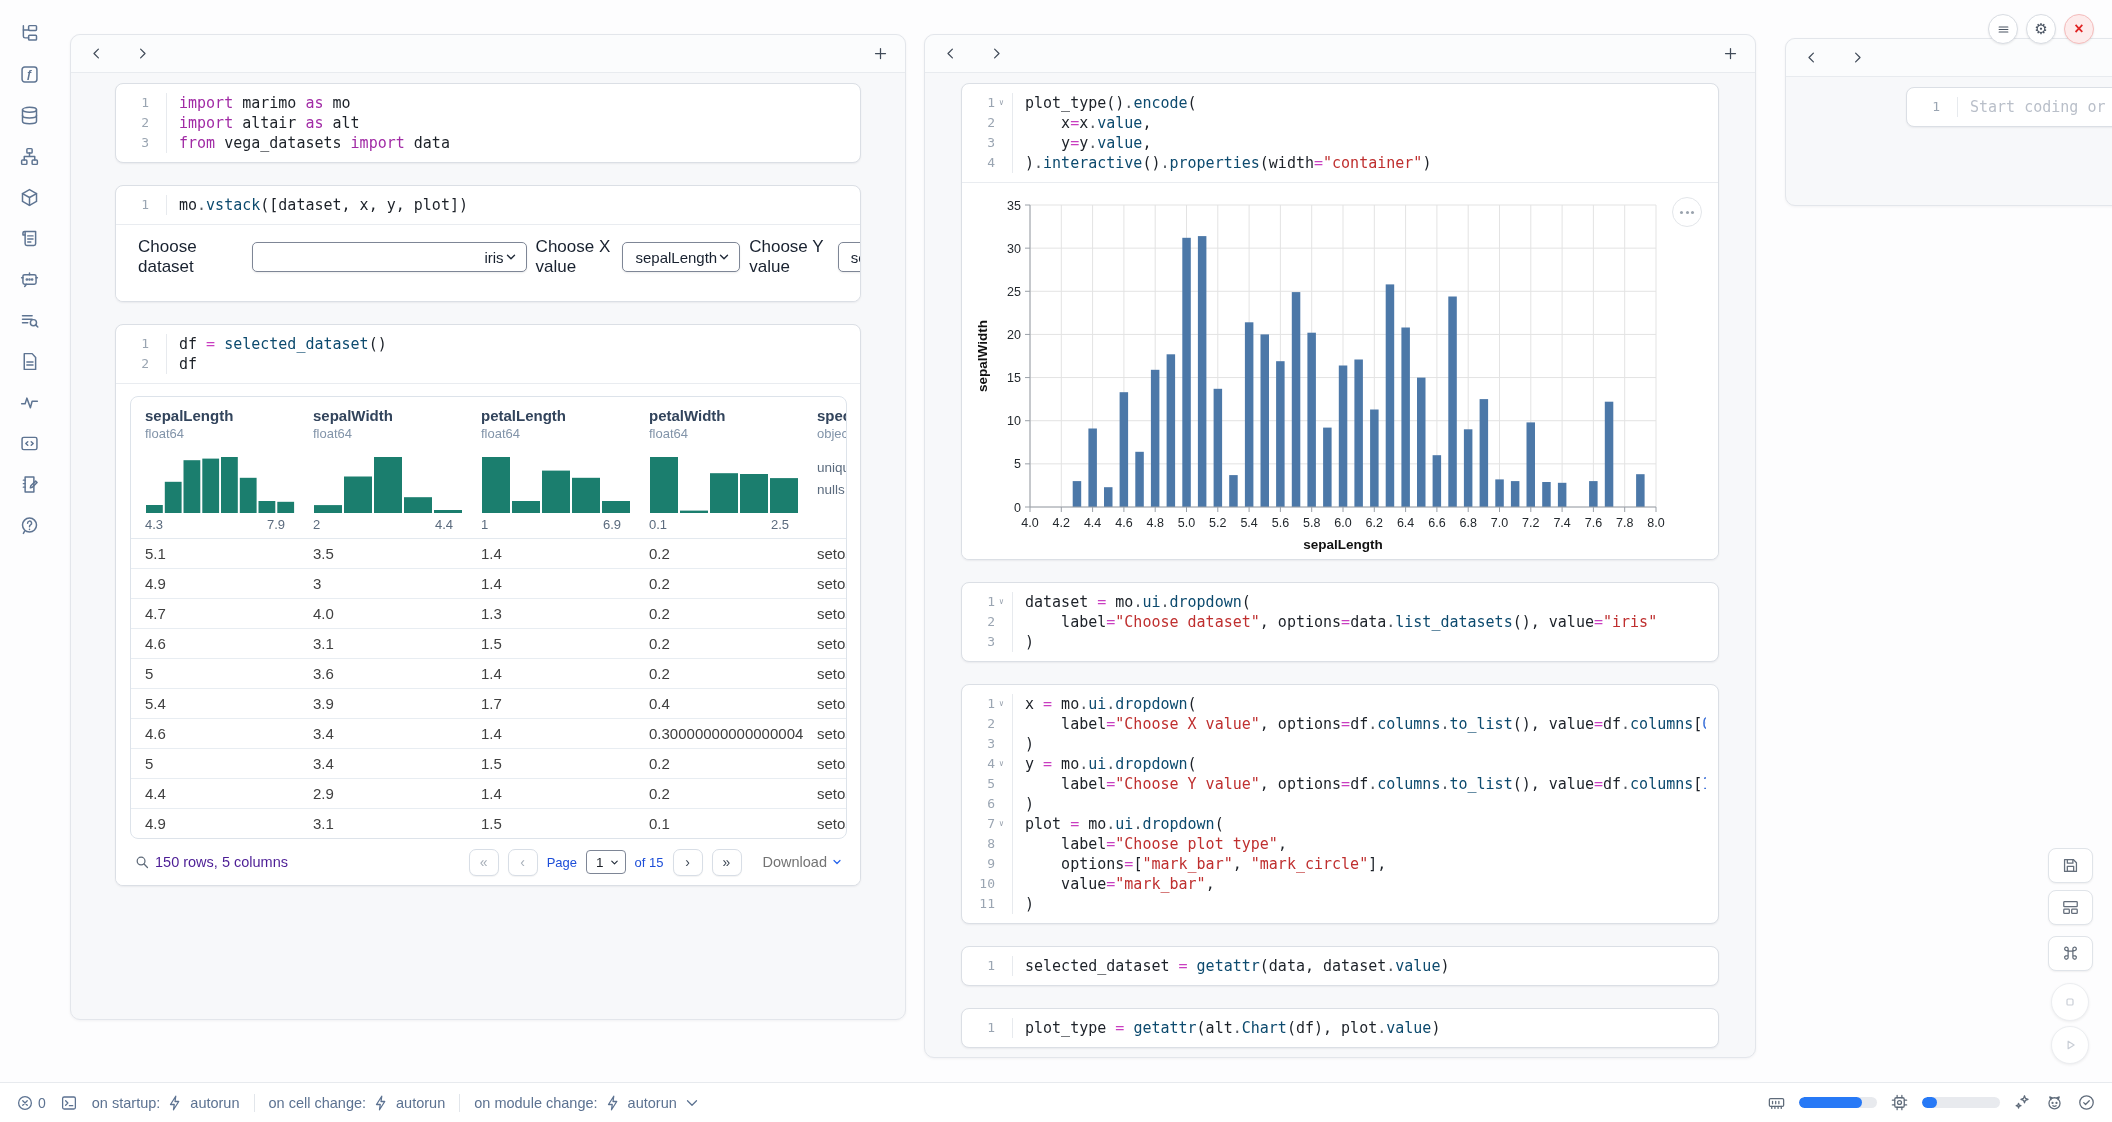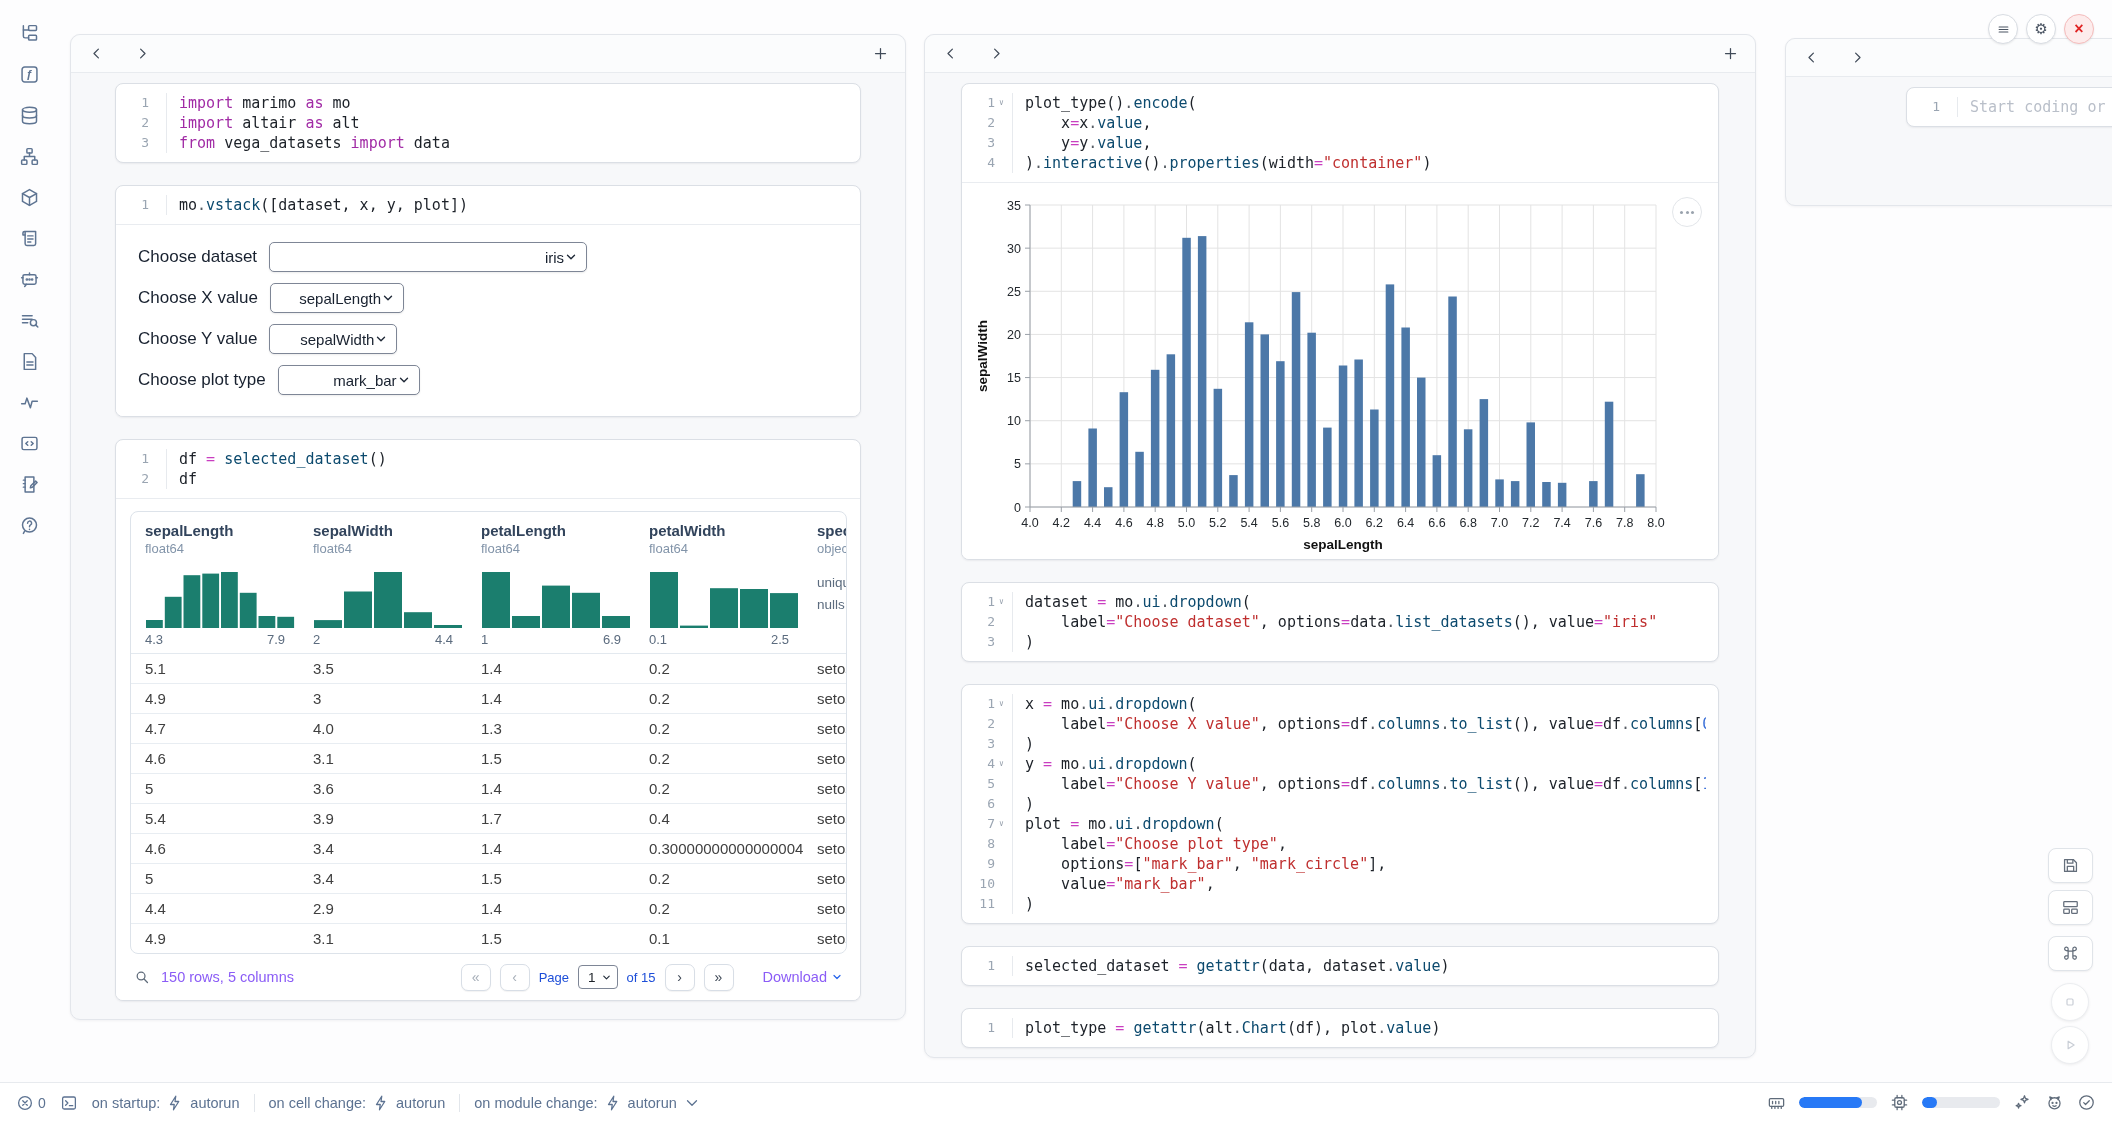--- a/index.html
+++ b/index.html
@@ -32,48 +32,48 @@
 .ct{border-left:1px solid #e7eaee;padding-left:12px;white-space:pre;flex:1;overflow:hidden}
 .tk-k{color:#a12ba5;font-weight:normal}
 .tk-f{color:#0c4a6e}
 .tk-s{color:#bf2f2f}
 .tk-o{color:#c93ec0}
 .tk-d{color:#555b63}
 .tk-m{color:#3a6fd8}
 .tk-t{color:#1c2128}
 .out{border-top:1px solid #e9ecf0;background:#fff}
 
-.dd-rows{padding:16px 22px 20px;display:flex;flex-direction:column;gap:9px}
+.dd-rows{padding:16px 22px 28px;display:flex;gap:9px}
 .dd-row{display:flex;align-items:center;gap:12px;height:32px}
 .dd-label{font-size:17px;color:#18212f}
 .select{display:inline-flex;align-items:center;justify-content:flex-end;border:1px solid #7e8696;border-radius:5px;background:#fff;padding:3px 8px 3px 12px;font-size:15px;color:#18212f;box-shadow:0 1px 2px rgba(0,0,0,.08);height:30px}
 .chev{width:14px;height:14px;stroke:#1f2937;stroke-width:2.4;fill:none;stroke-linecap:round;stroke-linejoin:round}
 
 .table-out{padding:12px 14px 0}
 .tbl{border:1px solid #dde3ea;border-radius:8px;overflow:hidden;width:717px}
 .tbl-head{display:grid;grid-template-columns:repeat(5,168px);width:840px;padding:10px 0 6px;border-bottom:1px solid #e3e9ef}
 .th{padding:0 14px;overflow:hidden}
 .th-name{font-weight:bold;font-size:15px;color:#32445c;white-space:nowrap}
 .th-type{font-size:13px;color:#8294a9;margin:2px 0 10px;white-space:nowrap}
 .hist{display:block}
 .th-range{display:flex;justify-content:space-between;color:#5b6b7e;font-size:13px;margin-top:4px}
 .th-stats{font-size:13.5px;color:#5b6b7e;margin-top:16px;line-height:22px;white-space:nowrap}
 .tbl table{border-collapse:collapse;table-layout:fixed;width:840px}
 .tbl td{width:168px;padding:6px 14px;font-size:15px;color:#404040;border-top:1px solid #e8edf2;white-space:nowrap;overflow:hidden}
 .tbl tr:first-child td{border-top:0}
 .tfoot{display:flex;align-items:center;height:46px;padding:0 4px;justify-content:space-between;width:717px}
-.tf-left{display:flex;align-items:center;gap:10px;color:#8b5cf6;font-size:14.5px}
+.tf-left{display:flex;align-items:center;gap:4px;color:#4c1d95;font-size:14.5px}
 .tf-left svg{width:17px;height:17px;stroke:#5f6b7a;fill:none;stroke-width:1.8;stroke-linecap:round}
 .tf-right{display:flex;align-items:center;gap:9px}
 .pg-btn{width:30px;height:27px;border:1px solid #d8dee6;border-radius:7px;background:#fff;color:#3c4654;font-size:14px;display:flex;align-items:center;justify-content:center;box-shadow:0 1px 1px rgba(0,0,0,.05)}
 .pg-btn.dis{color:#a6aeb8}
 .pg-text{font-size:13px;color:#1d4ed8}
 .page-sel{display:inline-flex;align-items:center;gap:5px;border:1px solid #7e8696;border-radius:4px;padding:1px 5px 1px 9px;font-size:13.5px;height:24px;background:#fff}
 .page-sel .chev{width:11px;height:11px}
-.dl{color:#8b5cf6;font-size:14.5px;background:none;border:0;display:flex;gap:4px;align-items:center;margin-left:20px}
+.dl{color:#737373;font-size:14.5px;background:none;border:0;display:flex;gap:4px;align-items:center;margin-left:12px}
 .dl .chev{stroke:#2563eb;width:12px;height:12px}
 
 .chart-out{position:relative;padding:8px 10px 2px}
 .chart-menu{position:absolute;top:14px;right:16px;width:30px;height:30px;border:1px solid #e3e6ea;border-radius:50%;background:#fff;display:flex;align-items:center;justify-content:center;gap:2.5px}
 .chart-menu i{width:3px;height:3px;border-radius:50%;background:#9aa3ad}
 
 .empty-cell{width:420px}
 .placeholder{color:#b9bfc9}
 
 .round-btn{position:absolute;width:30px;height:30px;border-radius:50%;background:#fff;border:1px solid #d9dde3;box-shadow:0 1px 2px rgba(0,0,0,.08);display:flex;align-items:center;justify-content:center;z-index:5}

